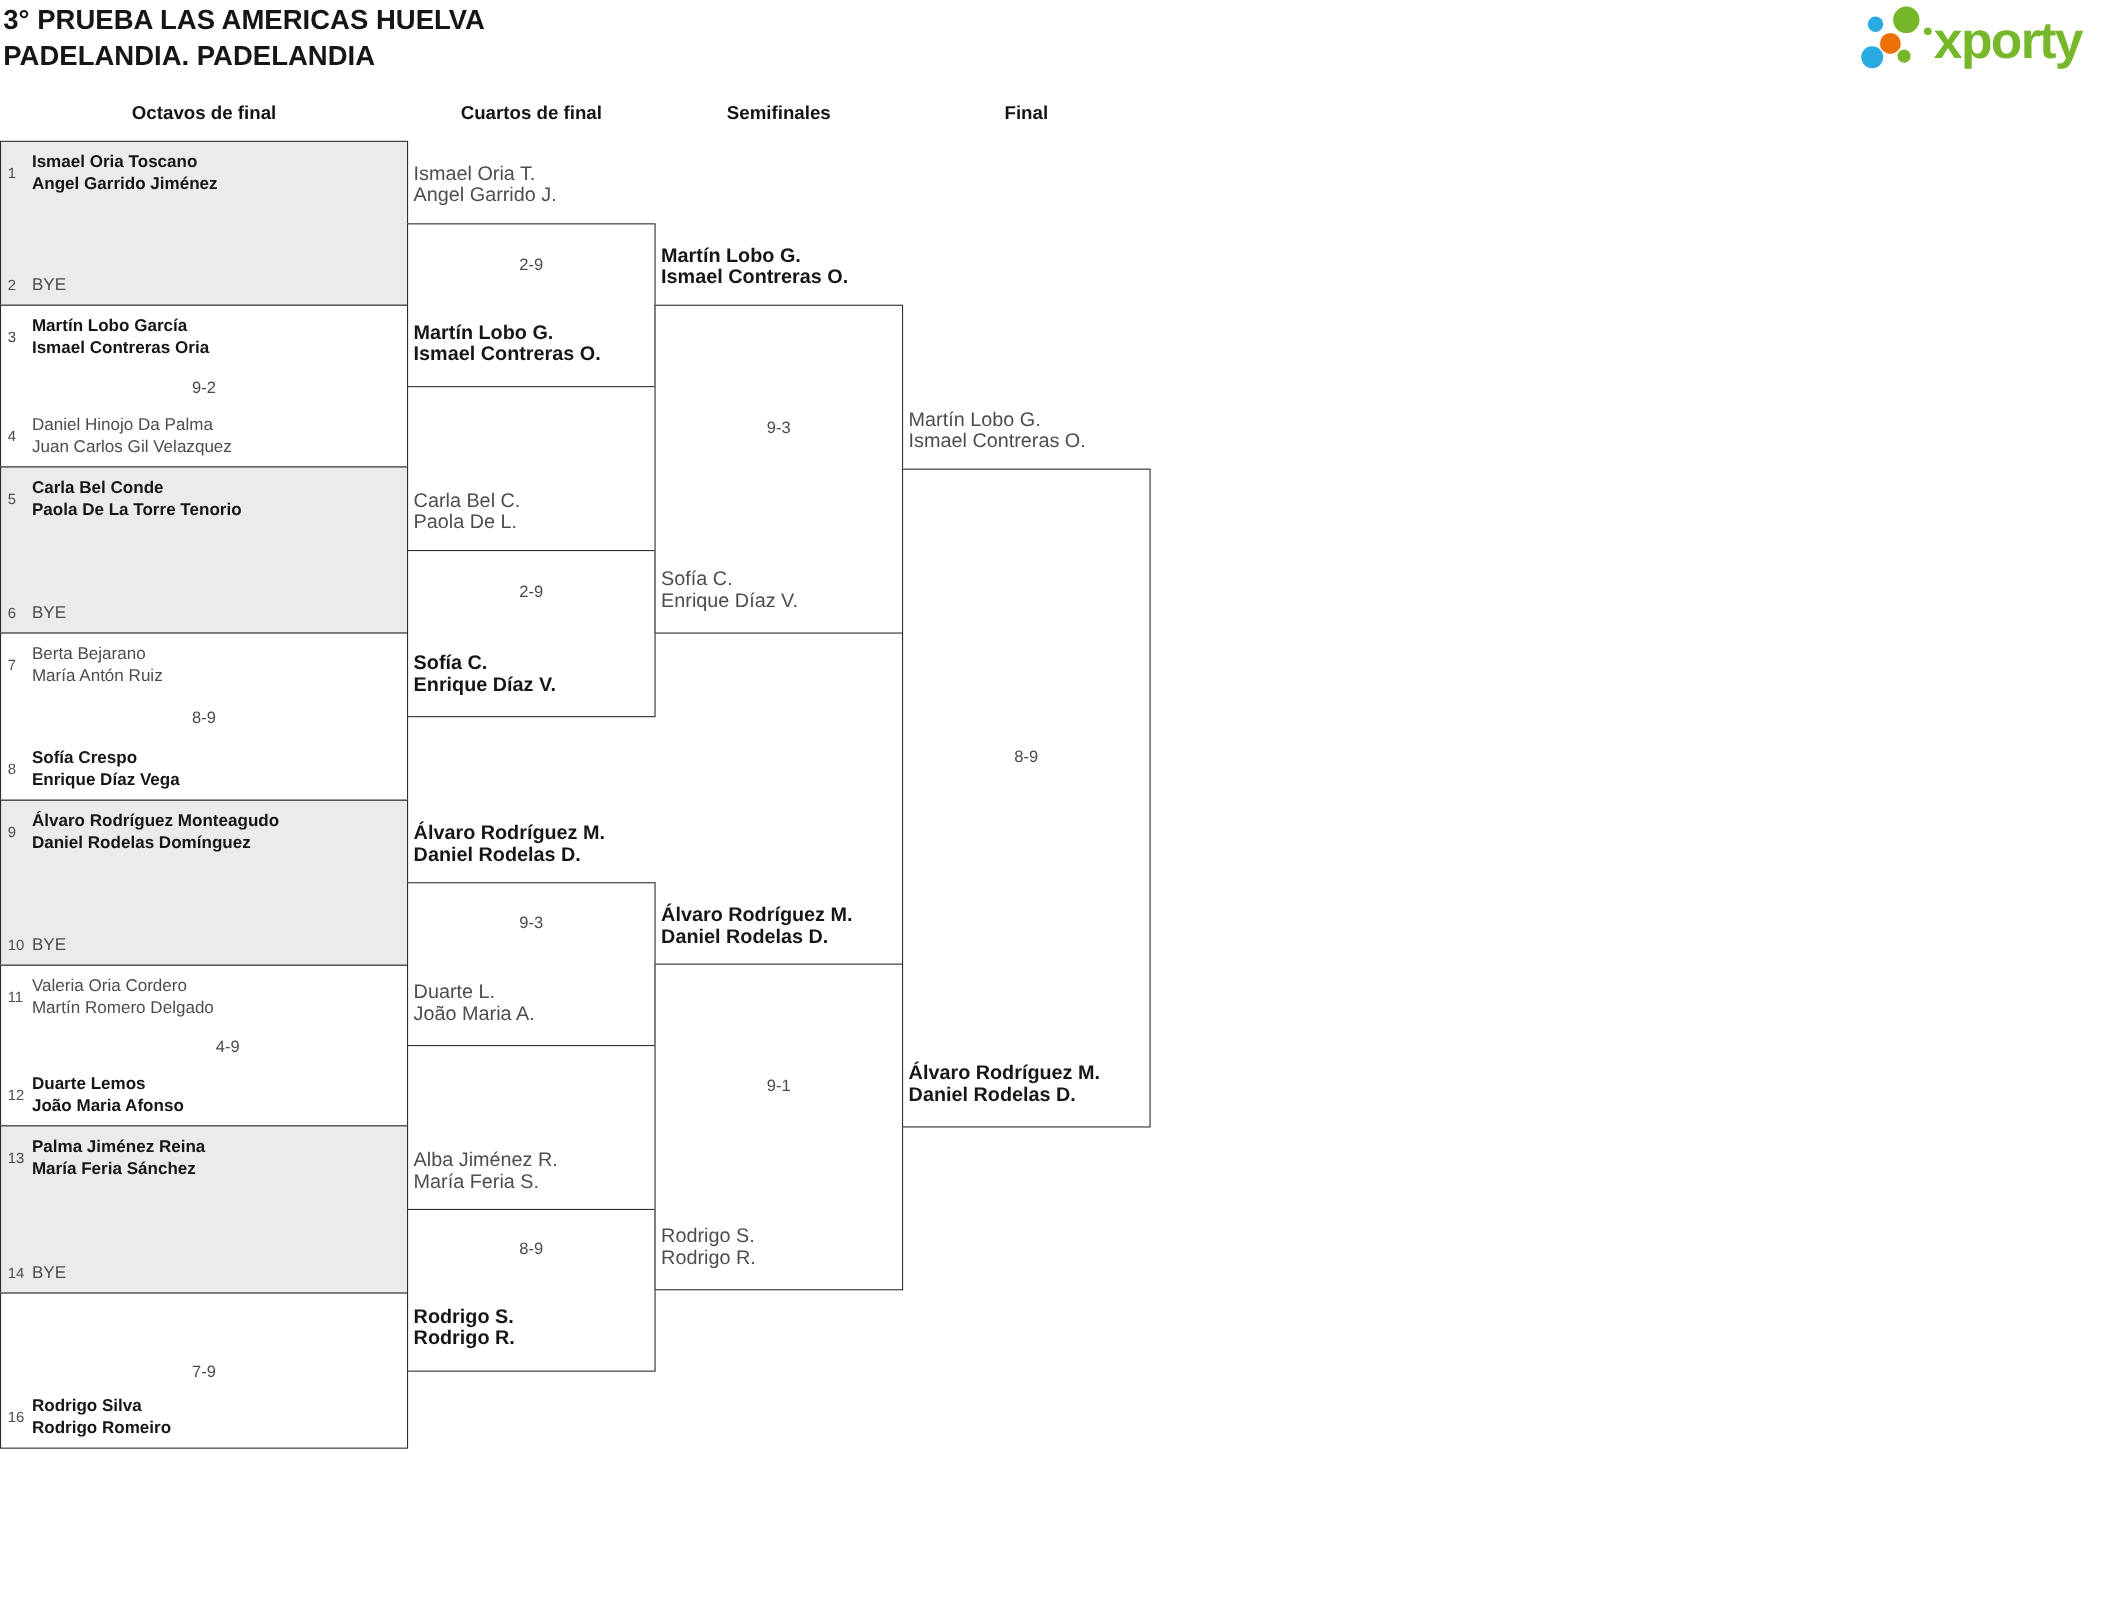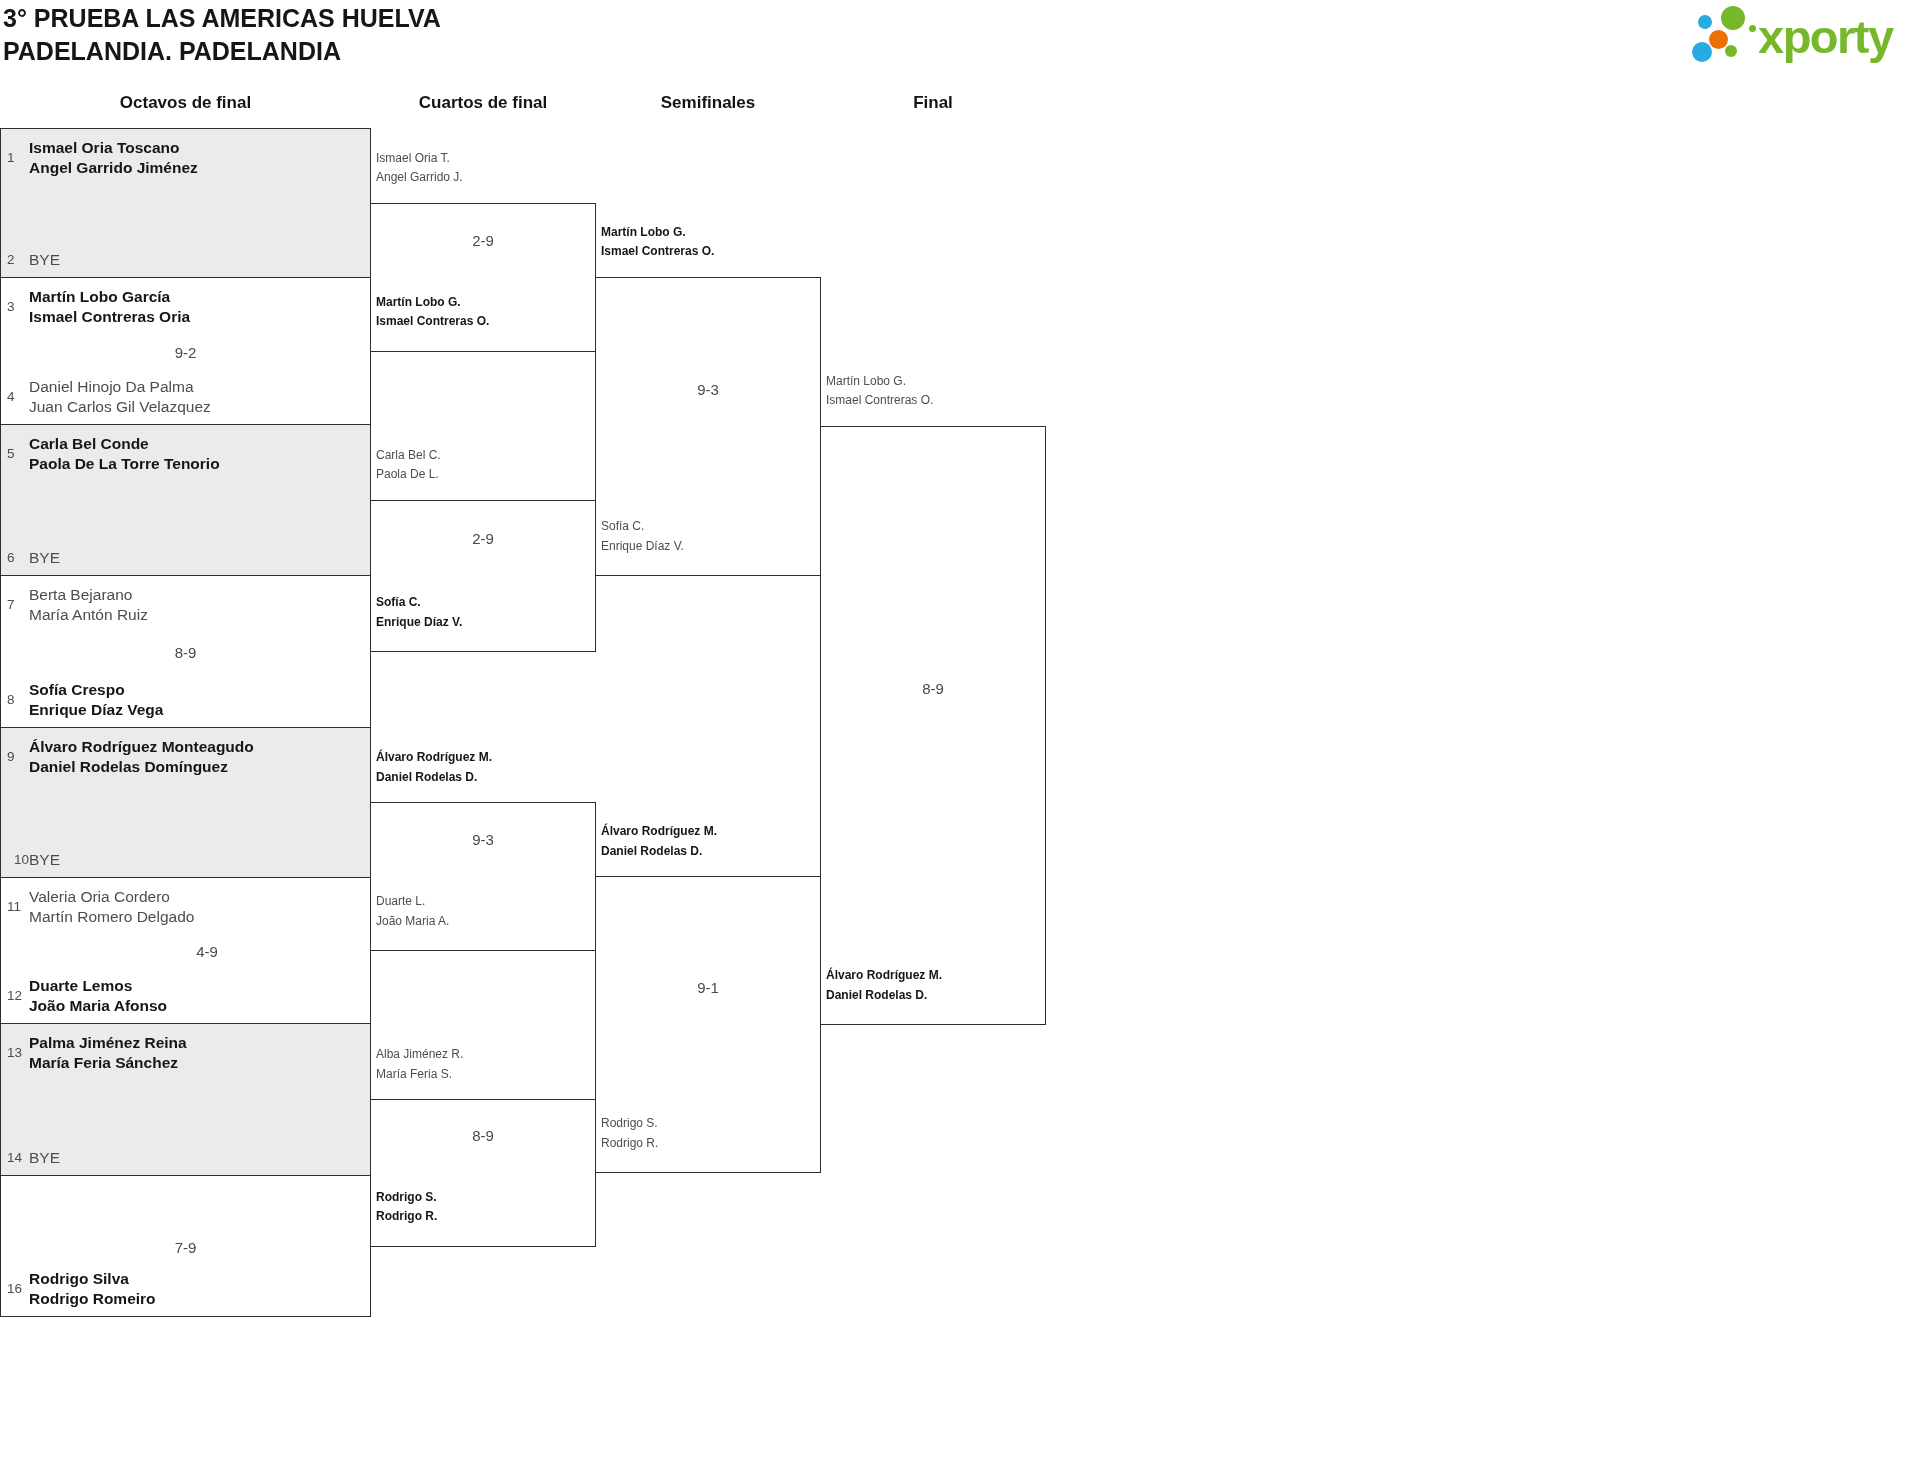--- a/index.html
+++ b/index.html
@@ -12,21 +12,21 @@
   .logo .dot{position:absolute;border-radius:50%;}
   .logo .wordmark{position:absolute;left:70px;top:13px;font-size:47px;line-height:1;font-weight:700;letter-spacing:-1.5px;}
   .round-header{position:absolute;top:93px;text-align:center;font-size:17px;font-weight:600;color:#141414;}
   .mbox{position:absolute;box-sizing:border-box;border:1px solid #2e2e2e;background:#ffffff;}
   .mbox.gray{background:#ebebeb;}
   .team-row{position:absolute;left:6px;right:4px;display:flex;align-items:center;}
   .team-row .seed{flex:0 0 22px;font-size:13.5px;color:#4d4d4d;line-height:19.5px;}
   .names{font-size:15.5px;line-height:19.5px;color:#4d4d4d;}
   .team-row.winner .names{font-weight:700;color:#161616;}
   .line{display:block;}
-  .slot-label{position:absolute;font-size:12px;line-height:19.5px;color:#4d4d4d;}
+  .slot-label{position:absolute;font-size:18px;line-height:19.5px;color:#4d4d4d;}
   .slot-label.winner{font-weight:700;color:#161616;}
   .score{position:absolute;height:20px;line-height:20px;text-align:center;font-size:15px;color:#4a4a4a;}
 </style>
 </head>
 <body>
 
 <div class="stage">
 
   <div class="title">
     <div>3° PRUEBA LAS AMERICAS HUELVA</div>
@@ -113,21 +113,21 @@
         <div class="score" style="left: 0px; right: 0px; top: 67px;">8-9</div>
       </div>
       <div class="mbox gray" style="left: 0px; top: 727px; width: 371px; height: 151px;">
         <div class="team-row winner" style="top: 9px;">
           <span class="seed">9</span>
           <div class="names">
             <span class="line">Álvaro Rodríguez Monteagudo</span>
             <span class="line">Daniel Rodelas Domínguez</span>
           </div>
         </div>
-        <div class="team-row" style="bottom: 8px; text-align: right;">
+        <div class="team-row" style="bottom: 8px;">
           <span class="seed">10</span>
           <div class="names">
             <span class="line">BYE</span>
           </div>
         </div>
       </div>
       <div class="mbox" style="left: 0px; top: 877px; width: 371px; height: 147px;">
         <div class="team-row" style="top: 9px;">
           <span class="seed">11</span>
           <div class="names">

